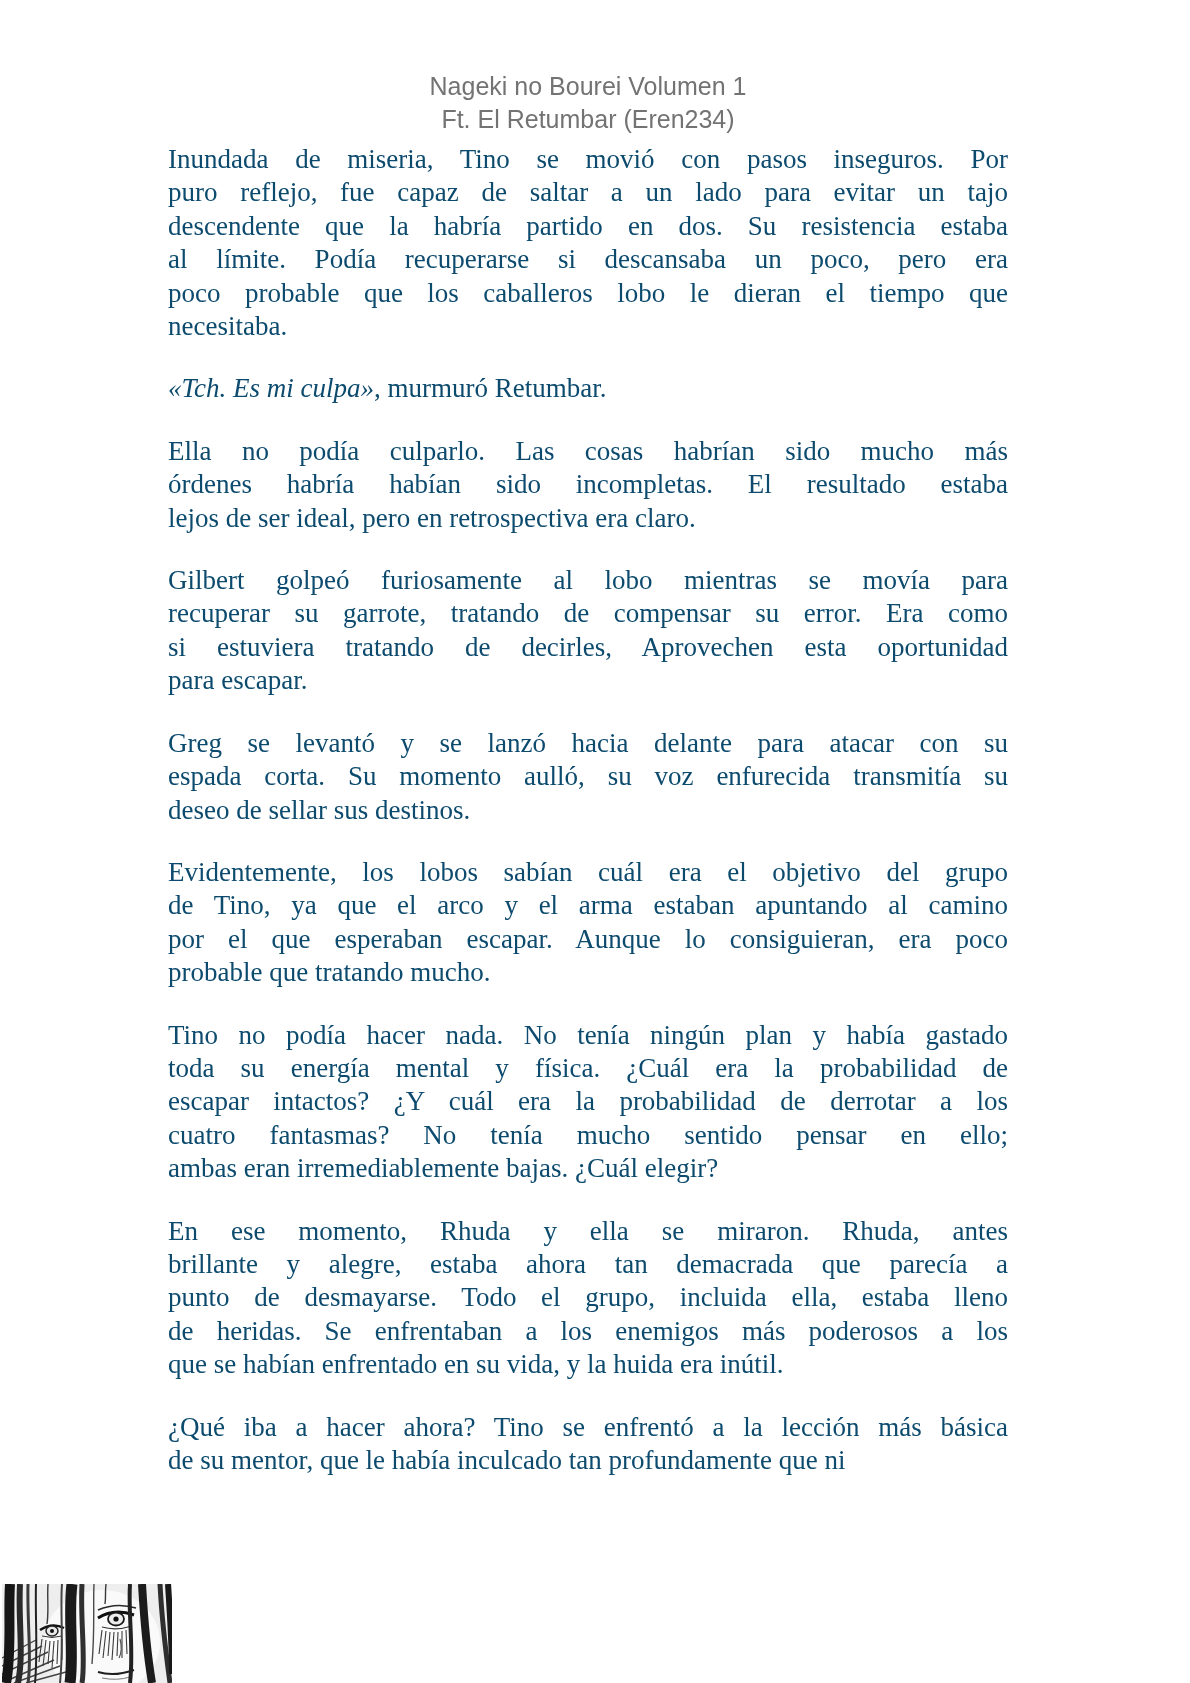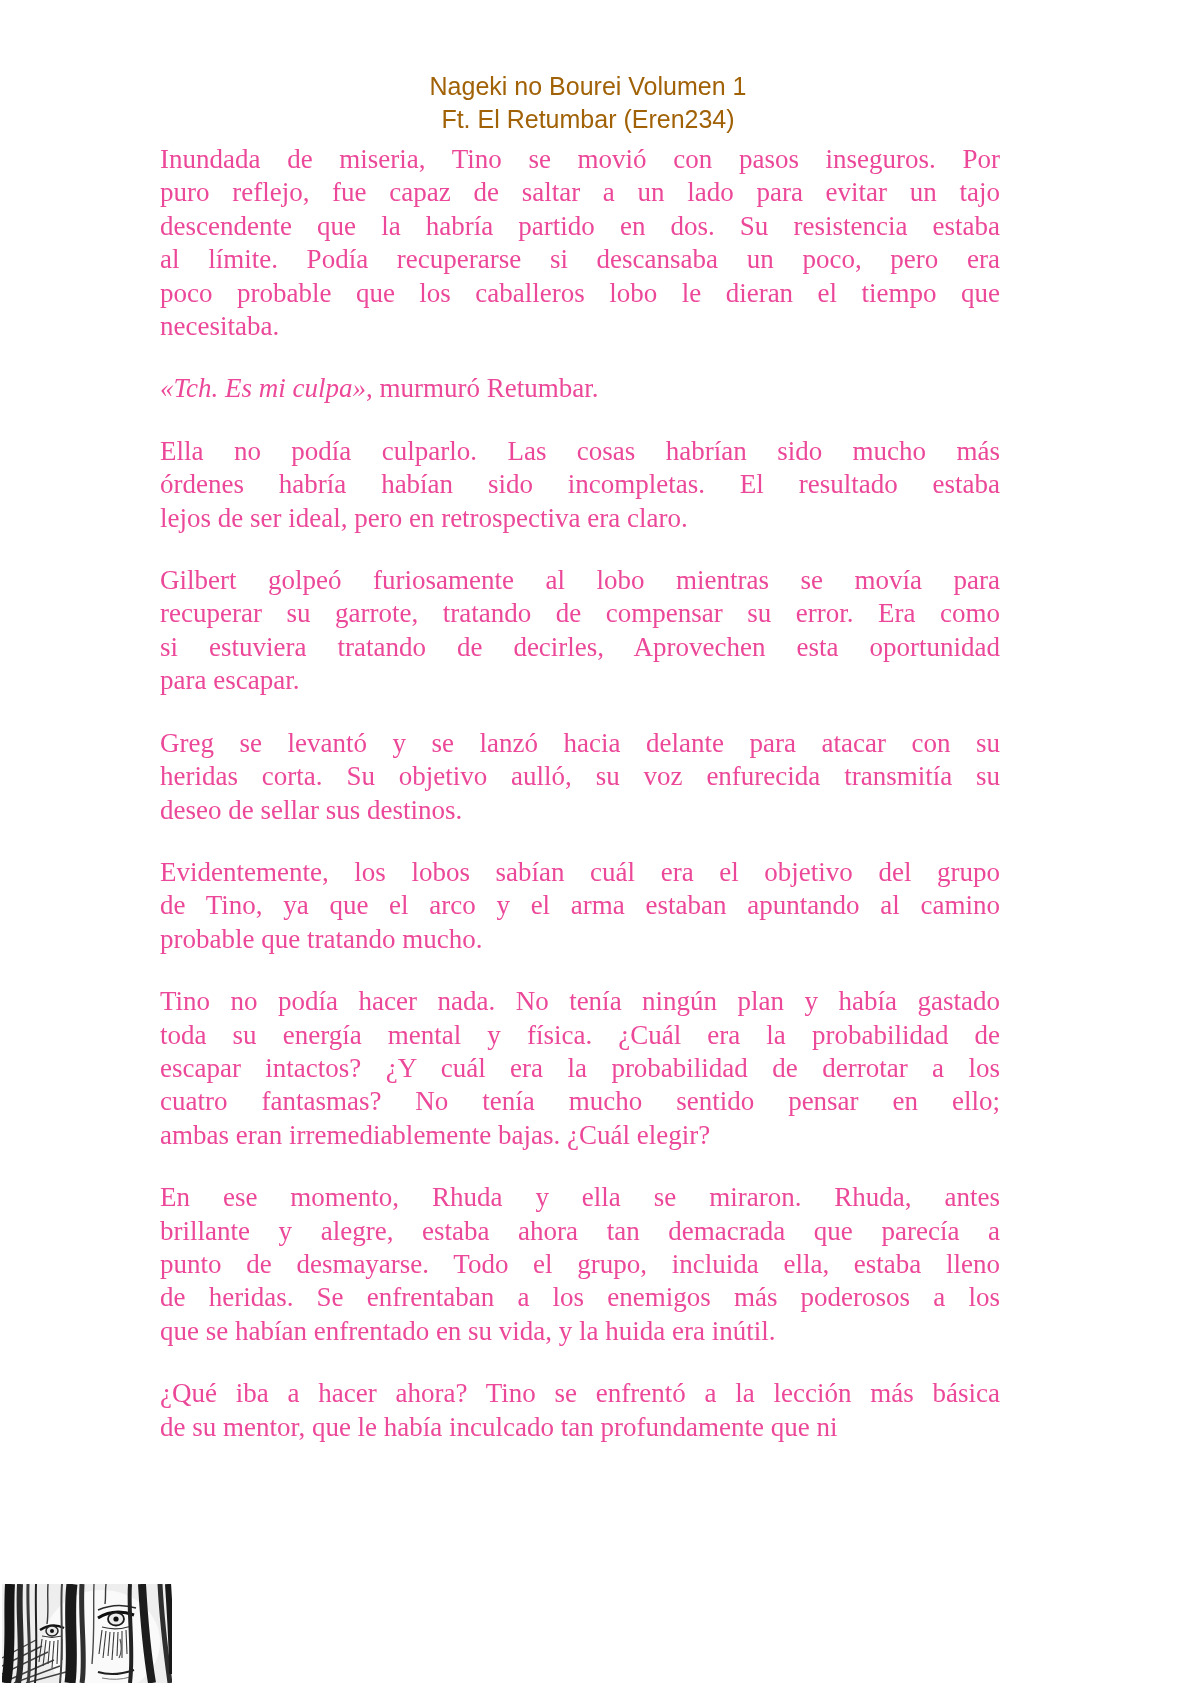--- a/index.html
+++ b/index.html
@@ -13,30 +13,30 @@
   }
   .page { position: absolute; left: 0; top: 0; width: 1190px; height: 1683px; background: #ffffff; }
 
   .doc-title {
     position: absolute;
     left: 168px; top: 70px; width: 840px;
     text-align: center;
     font-family: "Liberation Sans", "DejaVu Sans", sans-serif;
     font-size: 25px;
     line-height: 33px;
-    color: #a16207;
+    color: #737373;
     font-weight: 400;
   }
 
   .doc-body {
     position: absolute;
-    left: 160px; top: 143px; width: 840px;
+    left: 168px; top: 143px; width: 840px;
     font-size: 27px;
     line-height: 33.4px;
-    color: #ec4899;
+    color: #0c4a6e;
   }
   .para { margin: 0 0 29px 0; }
   .line {
     text-align: justify;
     text-align-last: justify;
     white-space: normal;
   }
   .para .line:last-child { text-align-last: left; }
   .line em { font-style: italic; margin-top: 48px; }
 
@@ -76,26 +76,27 @@
         <div class="line">lejos de ser ideal, pero en retrospectiva era claro.</div>
       </div>
       <div class="para">
         <div class="line">Gilbert golpeó furiosamente al lobo mientras se movía para</div>
         <div class="line">recuperar su garrote, tratando de compensar su error. Era como</div>
         <div class="line">si estuviera tratando de decirles, Aprovechen esta oportunidad</div>
         <div class="line">para escapar.</div>
       </div>
       <div class="para">
         <div class="line">Greg se levantó y se lanzó hacia delante para atacar con su</div>
-        <div class="line">heridas corta. Su objetivo aulló, su voz enfurecida transmitía su</div>
+        <div class="line">espada corta. Su momento aulló, su voz enfurecida transmitía su</div>
         <div class="line">deseo de sellar sus destinos.</div>
       </div>
       <div class="para">
         <div class="line">Evidentemente, los lobos sabían cuál era el objetivo del grupo</div>
         <div class="line">de Tino, ya que el arco y el arma estaban apuntando al camino</div>
+        <div class="line">por el que esperaban escapar. Aunque lo consiguieran, era poco</div>
         <div class="line">probable que tratando mucho.</div>
       </div>
       <div class="para">
         <div class="line">Tino no podía hacer nada. No tenía ningún plan y había gastado</div>
         <div class="line">toda su energía mental y física. ¿Cuál era la probabilidad de</div>
         <div class="line">escapar intactos? ¿Y cuál era la probabilidad de derrotar a los</div>
         <div class="line">cuatro fantasmas? No tenía mucho sentido pensar en ello;</div>
         <div class="line">ambas eran irremediablemente bajas. ¿Cuál elegir?</div>
       </div>
       <div class="para">

